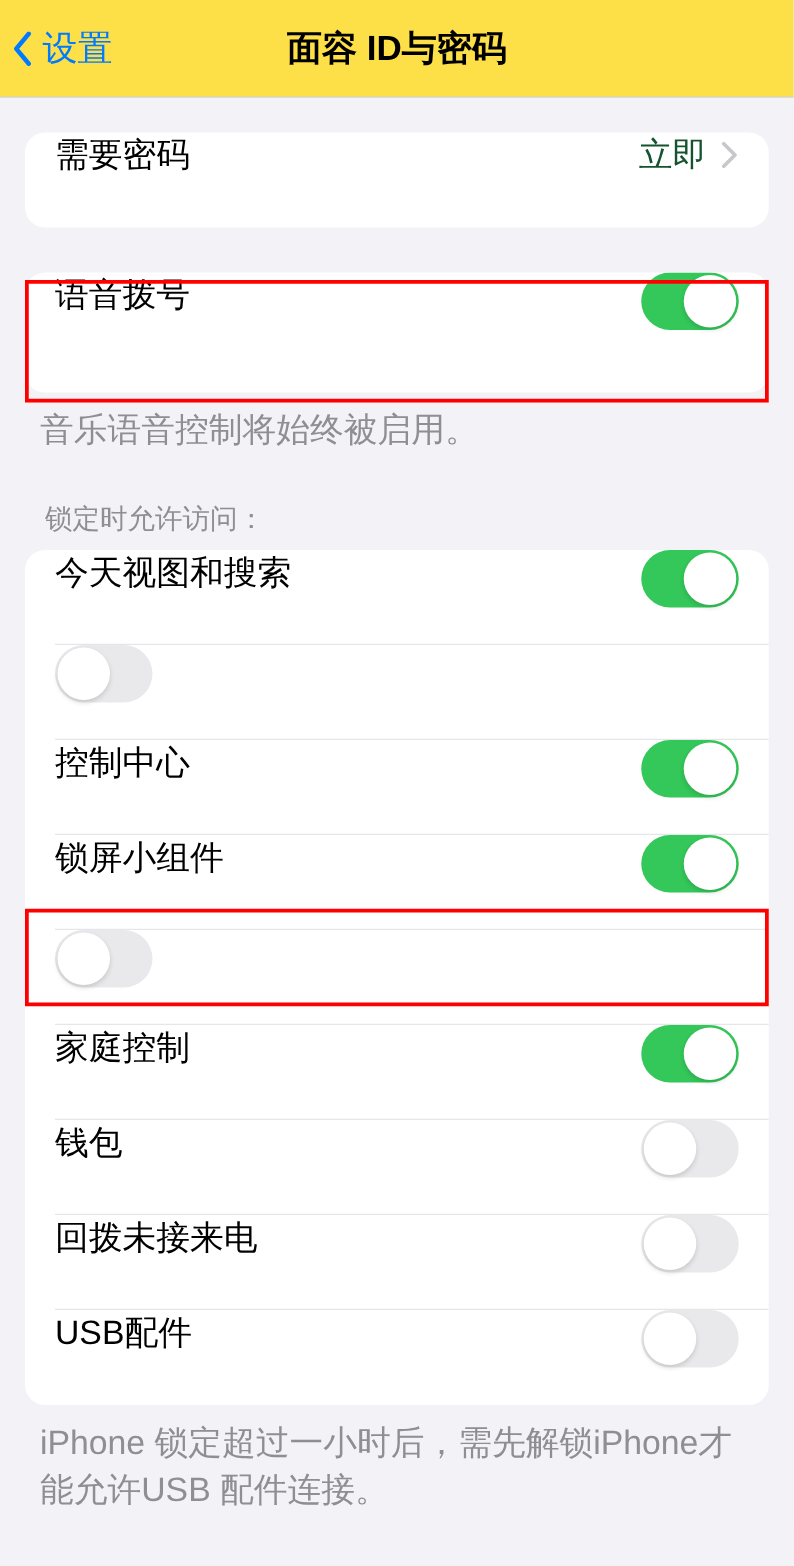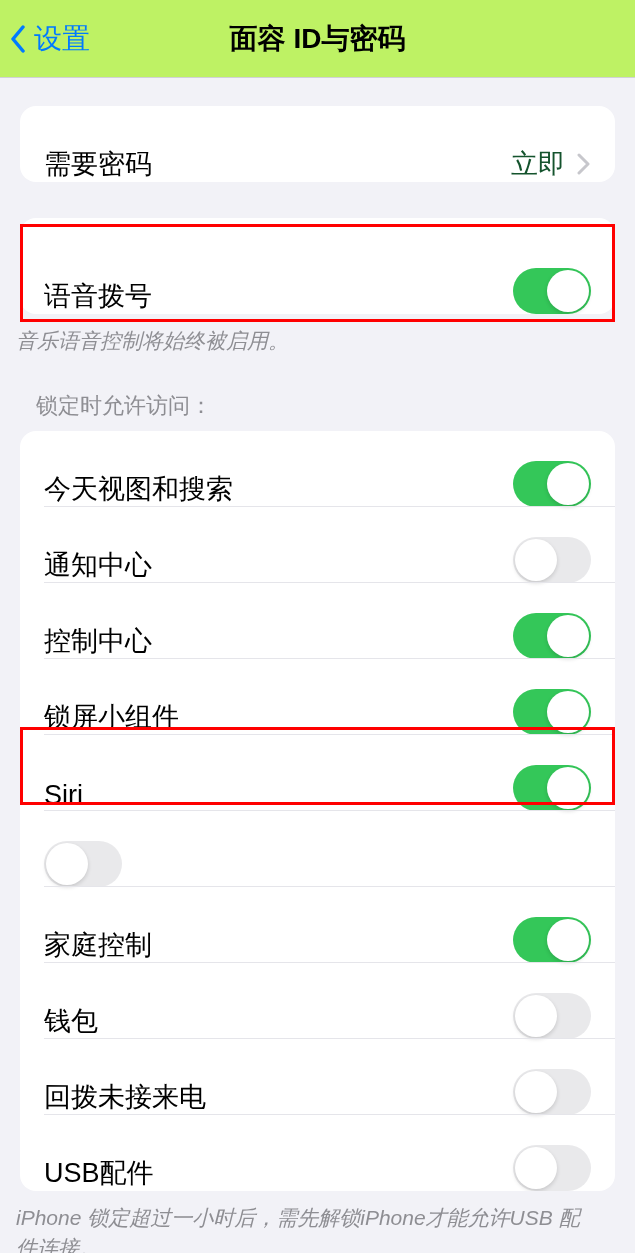--- a/index.html
+++ b/index.html
@@ -12,21 +12,21 @@
       background: #f2f2f7;
       width: 635px;
       height: 1253px;
       overflow: hidden;
     }
     .header {
       display: flex;
       align-items: center;
       justify-content: center;
       height: 78px;
-      background: #bef264;
+      background: #fde047;
       border-bottom: 1px solid #d1d1d6;
       position: relative;
     }
     .back-button {
       position: absolute;
       left: 10px;
       display: flex;
       align-items: center;
       color: #007aff;
       font-size: 28px;
@@ -55,35 +55,34 @@
     }
     .section:first-child {
       margin-top: 28px;
     }
     .section-header {
       font-size: 22px;
       color: #8e8e93;
       padding: 0 36px 10px 36px;
     }
     .section-footer {
-      font-size: 21px;
+      font-size: 27px;
       color: #8e8e93;
-      padding: 12px 36px 0 16px;
+      padding: 12px 36px 0 32px;
       line-height: 1.4;
-      font-style: italic;
     }
     .group {
       background: #fff;
       border-radius: 16px;
       margin: 0 20px;
       overflow: hidden;
     }
     .row {
       display: flex;
-      align-items: flex-end;
+      align-items: flex-start;
       justify-content: space-between;
       min-height: 76px;
       padding: 0 24px;
       position: relative;
     }
     .row:not(:last-child)::after {
       content: '';
       position: absolute;
       bottom: 0;
       left: 24px;
@@ -208,39 +207,32 @@
   <div class="section">
     <div class="section-header">锁定时允许访问：</div>
     <div class="group" id="lock-access-group">
         <div class="row">
           <span class="row-label">今天视图和搜索</span>
           <div class="toggle on">
             <div class="toggle-knob"></div>
           </div>
         </div>
         <div class="row">
-          <span class="row-label">通知中心</span>
           <div class="toggle off">
             <div class="toggle-knob"></div>
           </div>
         </div>
         <div class="row">
           <span class="row-label">控制中心</span>
           <div class="toggle on">
             <div class="toggle-knob"></div>
           </div>
         </div>
         <div class="row">
           <span class="row-label">锁屏小组件</span>
-          <div class="toggle on">
-            <div class="toggle-knob"></div>
-          </div>
-        </div>
-        <div class="row">
-          <span class="row-label">Siri</span>
           <div class="toggle on">
             <div class="toggle-knob"></div>
           </div>
         </div>
         <div class="row">
           <div class="toggle off">
             <div class="toggle-knob"></div>
           </div>
         </div>
         <div class="row">

